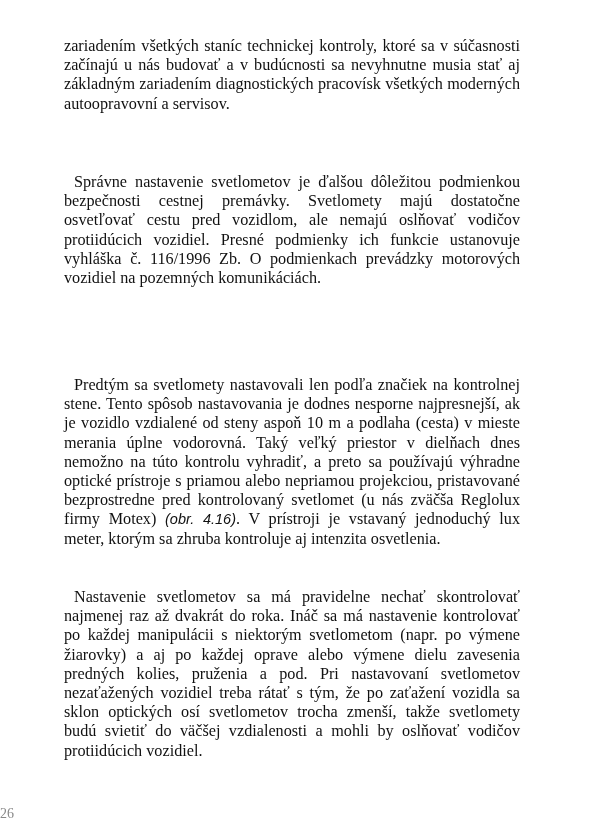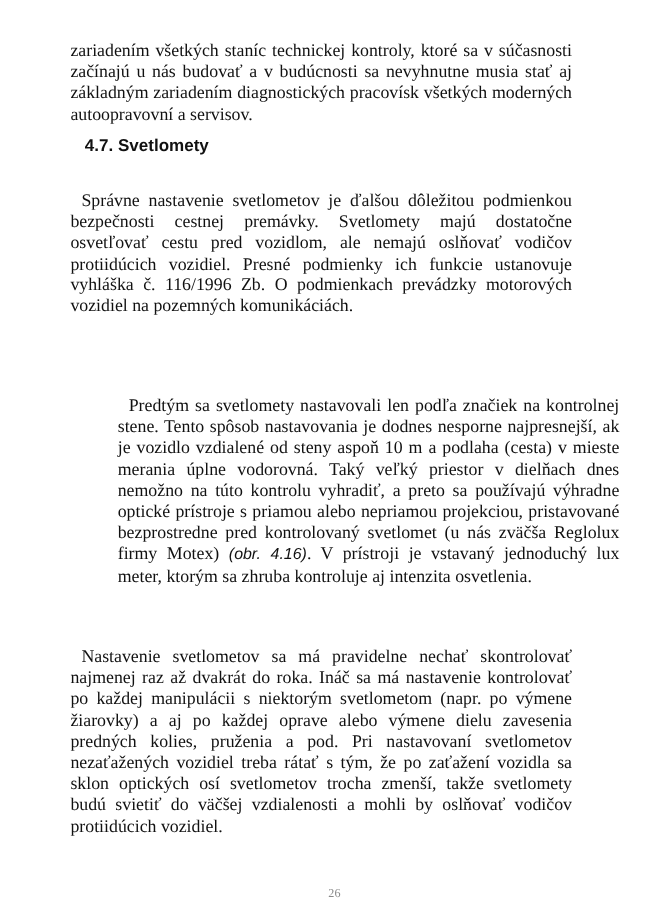--- a/index.html
+++ b/index.html
@@ -26,42 +26,41 @@
     font-weight: bold;
     font-size: 15.5px;
     color: #111;
   }
   .ital { font-style: italic; font-family: "Liberation Sans", sans-serif; font-size: 14.5px; }
   .pagenum {
     position: absolute;
     top: 806px;
     left: 0;
     width: 608px;
-    text-align: center;
+    text-align: left;
     font-family: "Liberation Serif", serif;
-    font-size: 11px;
+    font-size: 14px;
     color: #888;
   }
 </style>
 </head>
 <body>
 
 <div class="page">
 
   <div class="textblock" style="top:37px;">
     <p>zariadením všetkých staníc technickej kontroly, ktoré sa v súčasnosti začínajú u nás budovať a v budúcnosti sa nevyhnutne musia stať aj základným zariadením diagnostických pracovísk všetkých moderných autoopravovní a servisov.</p>
   </div>
 
-  <div class="heading">4.7. Svetlomety</div>
 
   <div class="textblock" style="top:150px;margin-top:23px;">
     <p class="indent">Správne nastavenie svetlometov je ďalšou dôležitou podmienkou bezpečnosti cestnej premávky. Svetlomety majú dostatočne osvetľovať cestu pred vozidlom, ale nemajú oslňovať vodičov protiidúcich vozidiel. Presné podmienky ich funkcie ustanovuje vyhláška č. 116/1996 Zb. O podmienkach prevádzky motorových vozidiel na pozemných komunikáciách.</p>
   </div>
 
-  <div class="textblock" style="top:360px;margin-left:43px;">
+  <div class="textblock" style="top:376px;">
     <p class="indent"><span>Predtým sa svetlomety nastavovali len podľa značiek na kontrolnej stene. Tento spôsob nastavovania je dodnes nesporne najpresnejší, ak je vozidlo vzdialené od steny aspoň 10 m a podlaha (cesta) v mieste merania úplne vodorovná. Taký veľký priestor v dielňach dnes nemožno na túto kontrolu vyhradiť, a preto sa používajú výhradne optické prístroje s priamou alebo nepriamou projekciou, pristavované bezprostredne pred kontrolovaný svetlomet (u nás zväčša Reglolux firmy Motex)</span> <span class="ital">(obr. 4.16)</span><span>. V prístroji je vstavaný jednoduchý lux meter, ktorým sa zhruba kontroluje aj intenzita osvetlenia.</span></p>
   </div>
 
   <div class="textblock" style="top:588px;">
     <p class="indent">Nastavenie svetlometov sa má pravidelne nechať skontrolovať najmenej raz až dvakrát do roka. Ináč sa má nastavenie kontrolovať po každej manipulácii s niektorým svetlometom (napr. po výmene žiarovky) a aj po každej oprave alebo výmene dielu zavesenia predných kolies, pruženia a pod. Pri nastavovaní svetlometov nezaťažených vozidiel treba rátať s tým, že po zaťažení vozidla sa sklon optických osí svetlometov trocha zmenší, takže svetlomety budú svietiť do väčšej vzdialenosti a mohli by oslňovať vodičov protiidúcich vozidiel.</p>
   </div>
 
   <div class="pagenum">26</div>
 
 </div>

